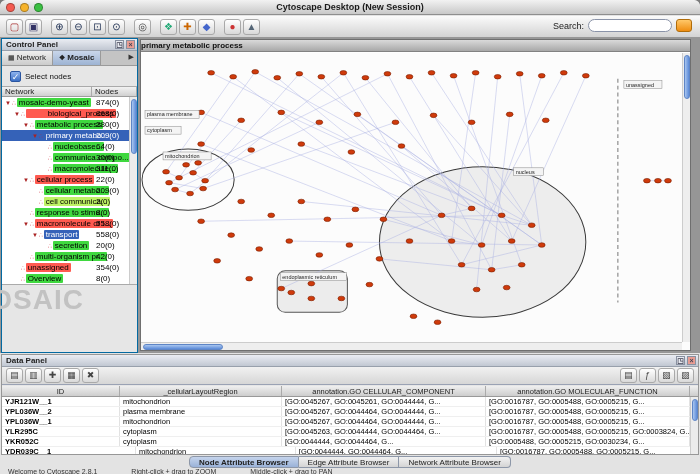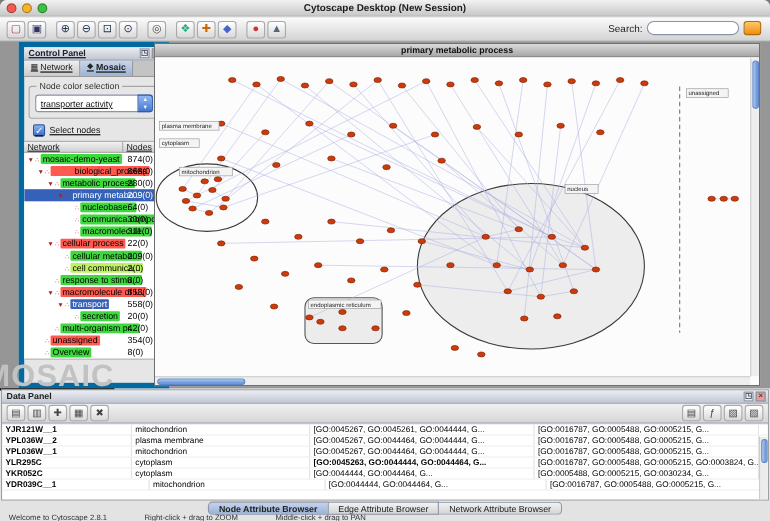--- a/index.html
+++ b/index.html
@@ -19,21 +19,21 @@
   .tb-group { display:flex; gap:2px; }
   .tb-btn { width:17px; height:16px; border:1px solid #a9a9a9; border-radius:3px; background:linear-gradient(#ffffff,#d9d9d9); font-size:10px; line-height:14px; text-align:center; color:#444; cursor:default; }
   .search { position:absolute; right:8px; top:3px; display:flex; align-items:center; gap:4px; font-size:9px; color:#222; }
   .search input { width:84px; height:13px; border:1px solid #8a93a8; border-radius:7px; font-size:9px; padding:0 6px; background:#fff; font-family:"Liberation Sans",sans-serif; }
   .search-btn { width:16px; height:13px; border-radius:3px; background:linear-gradient(#ffc869,#ef8d10); border:1px solid #b06c09; }
 
   
   .main { position:absolute; top:38px; left:0; right:0; height:315px; background:#969696; }
 
   
-  .control-panel { position:absolute; left:17px; top:0; width:137px; height:315px; background:#e6e6e6; border:5px solid #0369a1;text-decoration:underline; }
+  .control-panel { position:absolute; left:1px; top:0; width:137px; height:315px; background:#e6e6e6; border:1px solid #0369a1; }
   .panel-header { height:12px; background:linear-gradient(#eaedf3,#c1c7d2); border-bottom:1px solid #98a0ac; font-size:8px; font-weight:bold; color:#222; padding:1px 4px; position:relative; }
   .ph-btns { position:absolute; right:2px; top:1px; display:flex; gap:2px; }
   .ph-btn { width:9px; height:9px; border:1px solid #8890a0; background:#e7eaf0; font-size:7px; line-height:8px; text-align:center; color:#445; }
   .ph-btn.close { background:#e89c92; }
   .cp-tabs { height:15px; display:flex; background:#c4c4c4; border-bottom:1px solid #9a9a9a; }
   .cp-tab { padding:1px 6px; font-size:8px; border-right:1px solid #9a9a9a; background:linear-gradient(#efefef,#cbcbcb); line-height:12px; color:#222; display:flex; gap:2px; align-items:center; }
   .cp-tab.selected { background:linear-gradient(#c9d6ea,#9db3d3); font-weight:bold; }
   .cp-tab .tabicon { font-size:7px; }
   .cp-tab-more { margin-left:auto; font-size:7px; padding:2px 3px; color:#333; }
   .group-box { position:relative; margin:8px 4px 2px 4px; border:1px solid #a8a8a8; border-radius:3px; height:30px; }
@@ -51,21 +51,21 @@
   .expander { display:inline-block; width:8px; color:#a22; font-size:6px; text-align:center; }
   .node-icon { display:inline-block; color:#c23; font-size:6px; margin-right:1px; }
   .tree-label { padding:0 2px; border-radius:1px; }
   .tree-count { position:absolute; left:94px; top:0;text-align:center; }
   .tree-scroll { position:absolute; right:0; top:0; width:8px; height:100%; background:#ececec; border-left:1px solid #ccc; }
   .scroll-thumb { position:absolute; left:1px; width:6px; border-radius:3px; background:linear-gradient(90deg,#a9c6f0,#5b8ad8); border:1px solid #5e85c6; }
   .watermark { height:30px; overflow:hidden; font-size:28px; font-weight:bold; color:#c2c2c2; margin-left:-36px; letter-spacing:1px; line-height:30px; }
 
   
   .net-frame { position:absolute; left:140px; top:1px; width:551px; height:312px; background:#fff; border:1px solid #6f6f6f; }
-  .net-title { height:12px; background:linear-gradient(#dadada,#a8a8a8); border-bottom:1px solid #828282; text-align:center; font-size:8px; font-weight:bold; color:#101010; line-height:12px; }
+  .net-title { height:12px; background:linear-gradient(#dadada,#a8a8a8); border-bottom:1px solid #828282; text-align:left; font-size:8px; font-weight:bold; color:#101010; line-height:12px; }
   .net-canvas { position:absolute; top:13px; left:0; right:0; bottom:0; background:#fcfcfc; }
   #net-svg { position:absolute; left:0; top:0; width:calc(100% - 8px); height:calc(100% - 8px); }
   .vscroll { position:absolute; right:0; top:0; width:8px; bottom:8px; background:#eee; border-left:1px solid #ccc; }
   .hscroll { position:absolute; left:0; right:8px; bottom:0; height:8px; background:#eee; border-top:1px solid #ccc; }
   .hthumb { position:absolute; top:1px; height:6px; border-radius:3px; background:linear-gradient(#a9c6f0,#5b8ad8); border:1px solid #5e85c6; }
 
   
   .data-panel { position:absolute; left:1px; top:354px; width:698px; height:101px; background:#e6e6e6; border:1px solid #979797; }
   .dp-toolbar { height:18px; display:flex; align-items:center; padding:1px 4px; gap:2px; background:linear-gradient(#f1f1f1,#d6d6d6); border-bottom:1px solid #9aa2b4; }
   .dp-btn { width:17px; height:15px; border:1px solid #a9a9a9; border-radius:3px; background:linear-gradient(#ffffff,#d9d9d9); font-size:9px; line-height:13px; text-align:center; color:#444; }
@@ -146,27 +146,20 @@
           <div class="cp-tab">
             <span class="tabicon">▦</span>
             <span>Network</span>
           </div>
           <div class="cp-tab selected">
             <span class="tabicon">❖</span>
             <span>Mosaic</span>
           </div>
           <div class="cp-tab-more">▶</div>
         </div>
-      <div class="group-box">
-        <span class="group-title">Node color selection</span>
-        <div class="combo">
-          <span>transporter activity</span>
-          <span class="combo-btn">▲<br>▼</span>
-        </div>
-      </div>
       <div class="checkbox-row">
         <span class="cb">✓</span>
         <span>Select nodes</span>
       </div>
       <div class="tree-header">
           <span class="th-cell" style="width: 90px;">Network</span>
           <span class="th-cell" style="flex: 1 1 0%;">Nodes</span>
         </div>
       <div class="tree">
         <div class="tree-rows">
@@ -378,20 +371,26 @@
           <div class="dp-btn">✖</div>
         </span>
       <span class="dp-right">
           <div class="dp-btn">▤</div>
           <div class="dp-btn">ƒ</div>
           <div class="dp-btn">▧</div>
           <div class="dp-btn">▨</div>
         </span>
     </div>
     <div class="dp-table">
+      <div class="dt-head">
+          <span class="dt-hcell" style="width: 118px;">ID</span>
+          <span class="dt-hcell" style="width: 162px;">_cellularLayoutRegion</span>
+          <span class="dt-hcell" style="width: 204px;">annotation.GO CELLULAR_COMPONENT</span>
+          <span class="dt-hcell" style="width: 204px;">annotation.GO MOLECULAR_FUNCTION</span>
+        </div>
       <div>
           <div class="dt-row">
             <span class="dt-cell id" style="width: 118px;">YJR121W__1</span>
             <span class="dt-cell" style="width: 162px;">mitochondrion</span>
             <span class="dt-cell" style="width: 204px;">[GO:0045267, GO:0045261, GO:0044444, G...</span>
             <span class="dt-cell" style="width: 204px;">[GO:0016787, GO:0005488, GO:0005215, G...</span>
           </div>
           <div class="dt-row">
             <span class="dt-cell id" style="width: 118px;">YPL036W__2</span>
             <span class="dt-cell" style="width: 162px;">plasma membrane</span>
@@ -400,21 +399,21 @@
           </div>
           <div class="dt-row">
             <span class="dt-cell id" style="width: 118px;">YPL036W__1</span>
             <span class="dt-cell" style="width: 162px;">mitochondrion</span>
             <span class="dt-cell" style="width: 204px;">[GO:0045267, GO:0044464, GO:0044444, G...</span>
             <span class="dt-cell" style="width: 204px;">[GO:0016787, GO:0005488, GO:0005215, G...</span>
           </div>
           <div class="dt-row">
             <span class="dt-cell id" style="width: 118px;">YLR295C</span>
             <span class="dt-cell" style="width: 162px;">cytoplasm</span>
-            <span class="dt-cell" style="width: 204px; font-weight: bold;">[GO:0045263, GO:0044444, GO:0044464, G...</span>
+            <span class="dt-cell" style="width: 204px;">[GO:0045263, GO:0044444, GO:0044464, G...</span>
             <span class="dt-cell" style="width: 204px;">[GO:0016787, GO:0005488, GO:0005215, GO:0003824, G...</span>
           </div>
           <div class="dt-row">
             <span class="dt-cell id" style="width: 118px;">YKR052C</span>
             <span class="dt-cell" style="width: 162px;">cytoplasm</span>
             <span class="dt-cell" style="width: 204px;">[GO:0044444, GO:0044464, G...</span>
             <span class="dt-cell" style="width: 204px;">[GO:0005488, GO:0005215, GO:0030234, G...</span>
           </div>
           <div class="dt-row">
             <span class="dt-cell id" style="width: 136px;">YDR039C__1</span>

